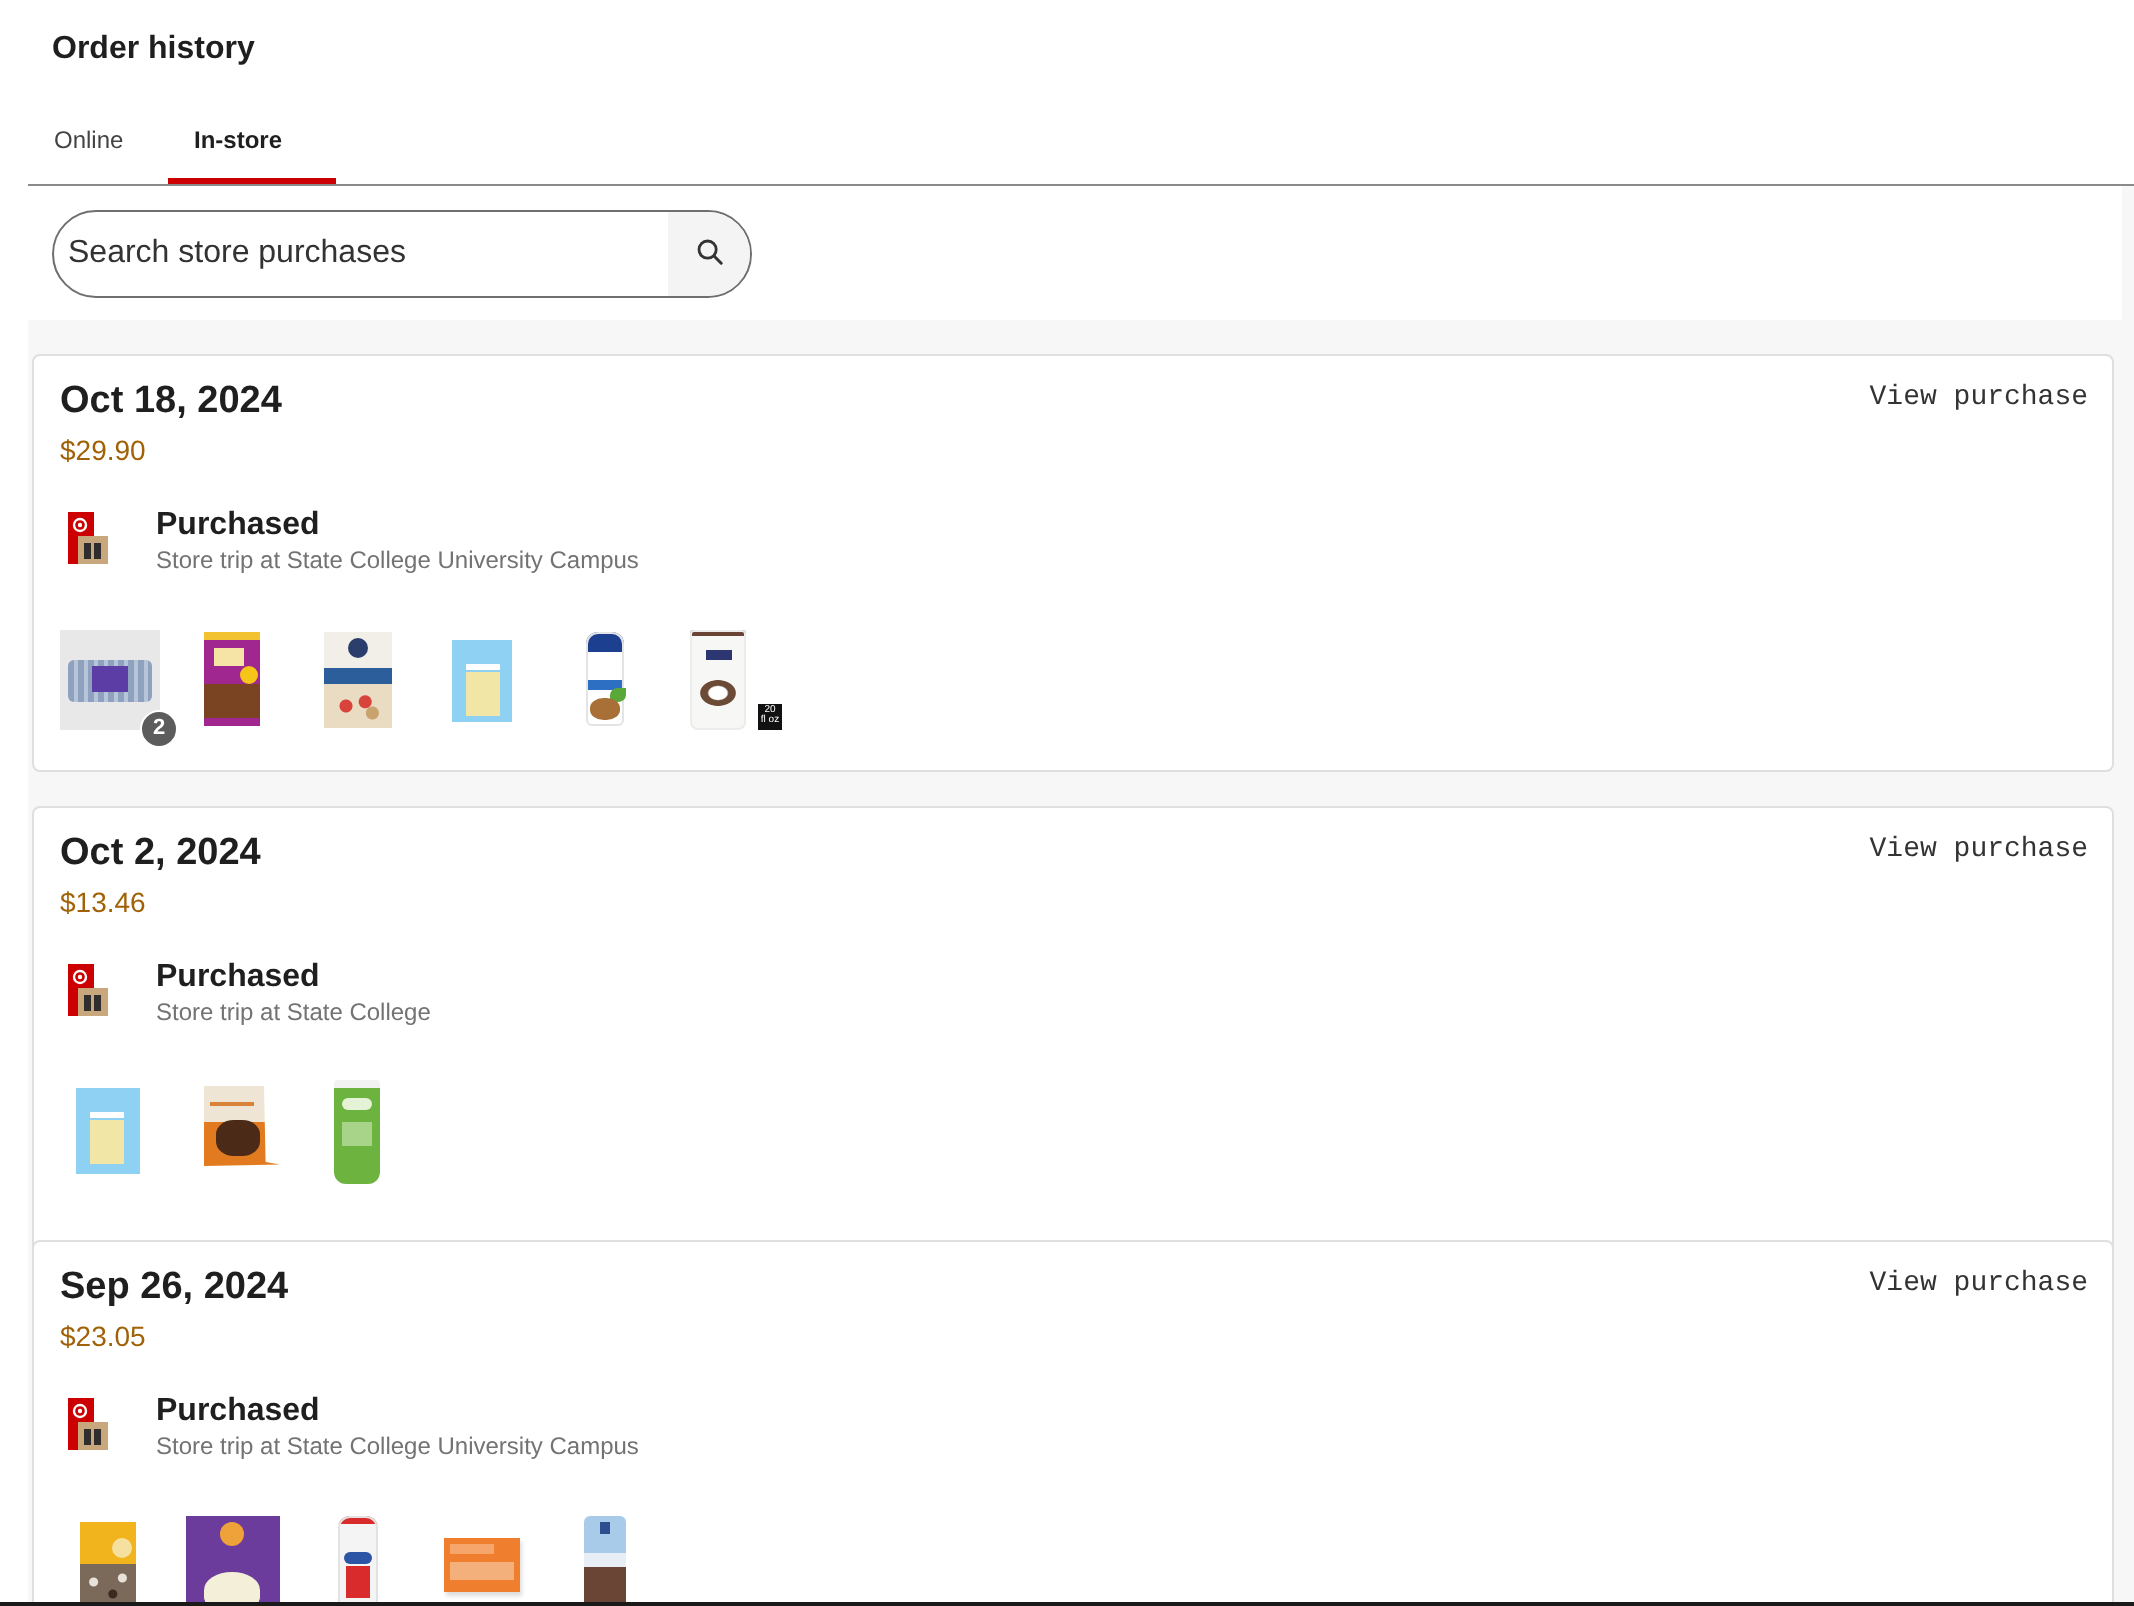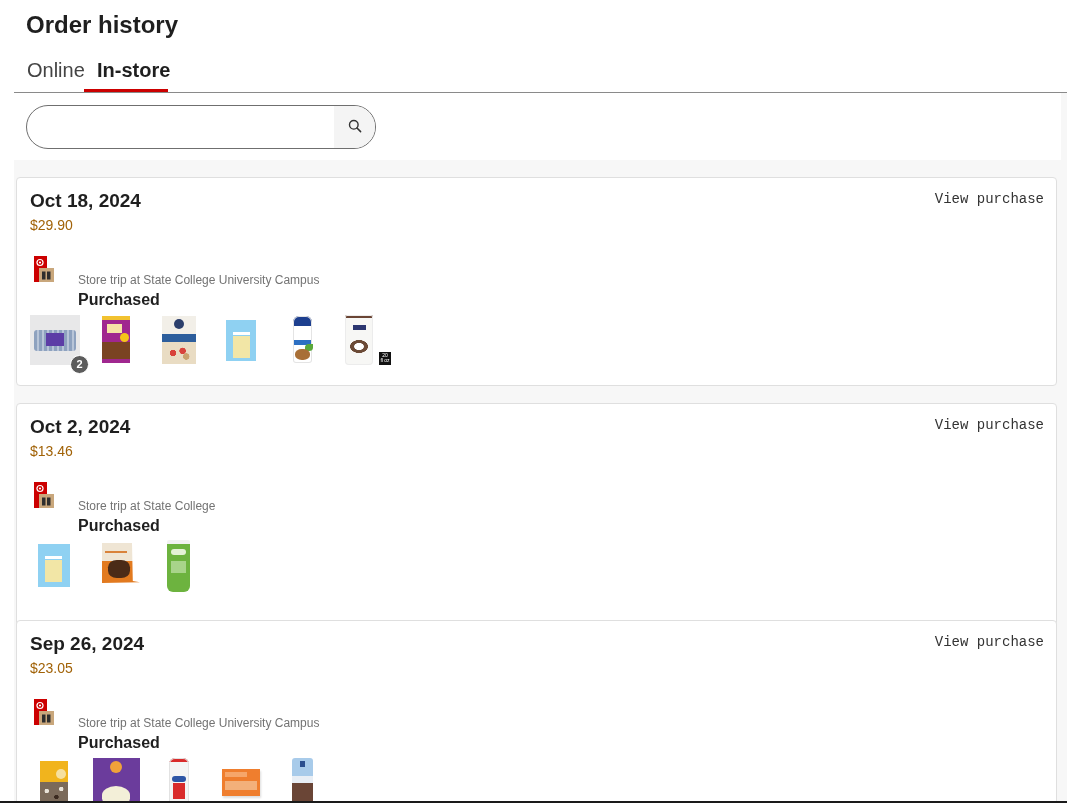--- a/index.html
+++ b/index.html
@@ -5,25 +5,25 @@
     * { box-sizing: border-box; }
     html, body { margin: 0; padding: 0; }
     body {
       width: 1067px; height: 803px; overflow: hidden; position: relative;
       background: #ffffff;
       font-family: "Liberation Sans", sans-serif;
       color: #222222;
     }
     .page-title {
       position: absolute; left: 26px; top: 11px;
-      font-size: 24px; line-height: 28px; font-weight: 700; color: #1f1f1f;
+      font-size: 16px; line-height: 28px; font-weight: 700; color: #1f1f1f;
       margin: 0;
     }
     .tab {
-      position: absolute; top: 60px; font-size: 20px; line-height: 20px;
+      position: absolute; top: 60px; font-size: 12px; line-height: 20px;
       cursor: pointer; color: #444;
     }
     .tab-online { left: 27px; }
     .tab-instore { left: 97px; font-weight: 700; color: #1f1f1f; }
     .tab-underline {
       position: absolute; left: 84px; top: 89px; width: 84px; height: 3px;
       background: #cc0000;
     }
     .tabs-divider {
       position: absolute; left: 14px; right: 0; top: 92px; height: 1px;
@@ -73,21 +73,21 @@
     }
     .view-purchase {
       position: absolute; right: 12px; top: 12px;
       font-size: 14px; line-height: 18px; color: #333; text-decoration: none;
       cursor: pointer;
       font-family: Liberation Mono, monospace;
     }
     .store-icon { position: absolute; left: 17px; top: 78px; width: 24px; height: 26px; }
     .status-label {
       position: absolute; left: 61px; top: 75px;
-      font-size: 16px; line-height: 20px; font-weight: 700; color: #1f1f1f; margin-top: 37px;
+      font-size: 16px; line-height: 20px; font-weight: 700; color: #1f1f1f;
     }
     .status-location {
       position: absolute; left: 61px; top: 95px;
       font-size: 12px; line-height: 15px; color: #737373;
     }
     .card-2 .thumbs { top: 136px; }
     .thumbs { position: absolute; left: 13px; top: 137px; height: 60px; width: 600px; }
     .thumb { position: absolute; top: 0; width: 50px; height: 50px; }
     .pkg { position: absolute; }
     .pkg::before, .pkg::after { content: ""; position: absolute; }
@@ -211,20 +211,21 @@
 <h1 class="page-title">Order history</h1>
 
 <div class="tab tab-online">Online</div>
 <div class="tab tab-instore">In-store</div>
 <div class="tab-underline"></div>
 <div class="tabs-divider"></div>
 
 <div class="content">
   <div class="search-panel">
     <div class="search-box">
+      <input class="search-input" type="text" placeholder="Search store purchases" style="">
       <button class="search-button">
         <span>
           <svg width="14" height="14" viewBox="0 0 14 14">
             <circle cx="5.8" cy="5.8" r="4.3" fill="none" stroke="#333" stroke-width="1.4"></circle>
             <line x1="9" y1="9" x2="12.6" y2="12.6" stroke="#333" stroke-width="1.5" stroke-linecap="round"></line>
           </svg>
         </span>
       </button>
     </div>
   </div>

